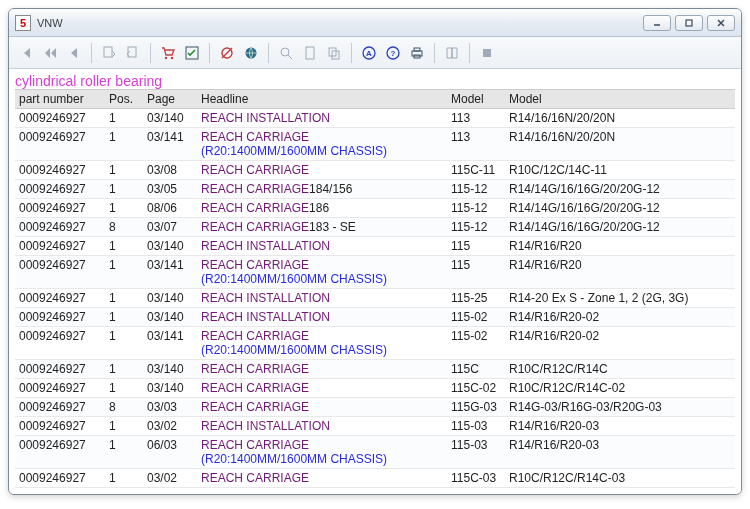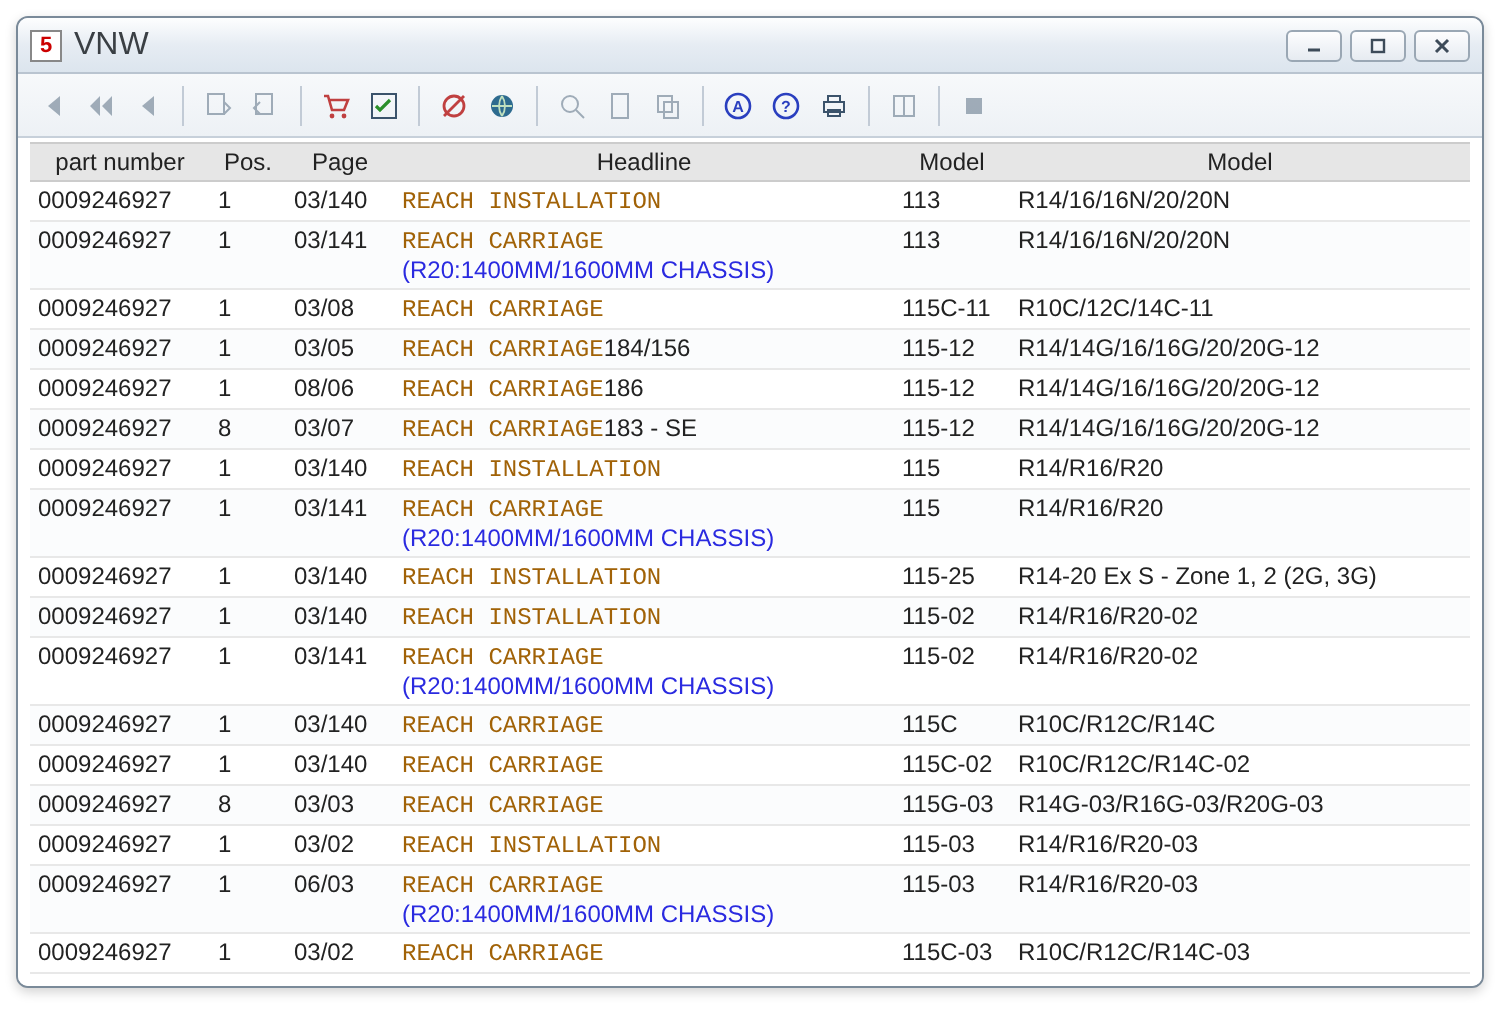--- a/index.html
+++ b/index.html
@@ -28,21 +28,21 @@
   }
   .app-icon {
     width: 16px; height: 16px;
     display: inline-flex; align-items: center; justify-content: center;
     font-weight: bold; font-size: 11px;
     background: #fff;
     border: 1px solid #888;
     color: #c00;
     margin-right: 6px;
   }
-  .title-text { color: #3a3f44; flex: 1; font-size: 16px; }
+  .title-text { color: #3a3f44; flex: 1; font-size: 11px; }
   .win-controls { display: flex; gap: 4px; }
   .win-btn {
     width: 28px; height: 16px;
     border: 1px solid #9aa7b4;
     border-radius: 3px;
     background: linear-gradient(#fdfdfe,#e6ebf1);
     display: inline-flex; align-items: center; justify-content: center;
     color: #3d4b59;
   }
   .win-btn svg { width: 10px; height: 10px; }
@@ -71,21 +71,21 @@
     font-size: 12px;
   }
   .heading {
     color: #d63fd6;
     font-size: 14px;
     padding: 2px 0 0 0;
     font-weight: normal;
   }
   table { width: 100%; border-collapse: collapse; table-layout: fixed; }
   thead th {
-    text-align: center;
+    text-align: left;
     font-weight: normal;
     background: #e6e6e6;
     border-top: 1px solid #ccc;
     border-bottom: 1px solid #ccc;
     padding: 2px 4px;
     color: #222;
     white-space: nowrap;
   }
   tbody td {
     padding: 2px 4px;
@@ -93,21 +93,21 @@
     border-bottom: 1px solid #e8e8e8;
     color: #222;
   }
   tbody tr:nth-child(even) td { background: #fbfcfd; }
   .col-part { width: 90px; }
   .col-pos  { width: 38px; }
   .col-page { width: 54px; }
   .col-headline { width: 250px; }
   .col-family { width: 58px; }
   .col-model { }
-  .headline-link { color: #a16207; cursor: pointer; font-family: Liberation Mono, monospace; }
+  .headline-link { color: #701a75; cursor: pointer; }
   .headline-suffix { color: #222; }
   .sub { color: #2a2ae0; display: block; }
 </style>
 </head>
 <body>
 
 <div class="window">
 
   <div class="titlebar">
     <span class="app-icon">5</span>
@@ -234,20 +234,21 @@
       </span>
     <span class="tb-sep"></span>
     <span class="tb-btn disabled">
         <svg viewBox="0 0 16 16">
           <rect x="4" y="4" width="8" height="8" fill="currentColor"></rect>
         </svg>
       </span>
   </div>
 
   <div class="content">
+    <div class="heading">cylindrical roller bearing</div>
 
     <table>
       <colgroup>
         <col class="col-part">
           <col class="col-pos">
           <col class="col-page">
         <col class="col-headline">
           <col class="col-family">
           <col class="col-model">
       </colgroup>

